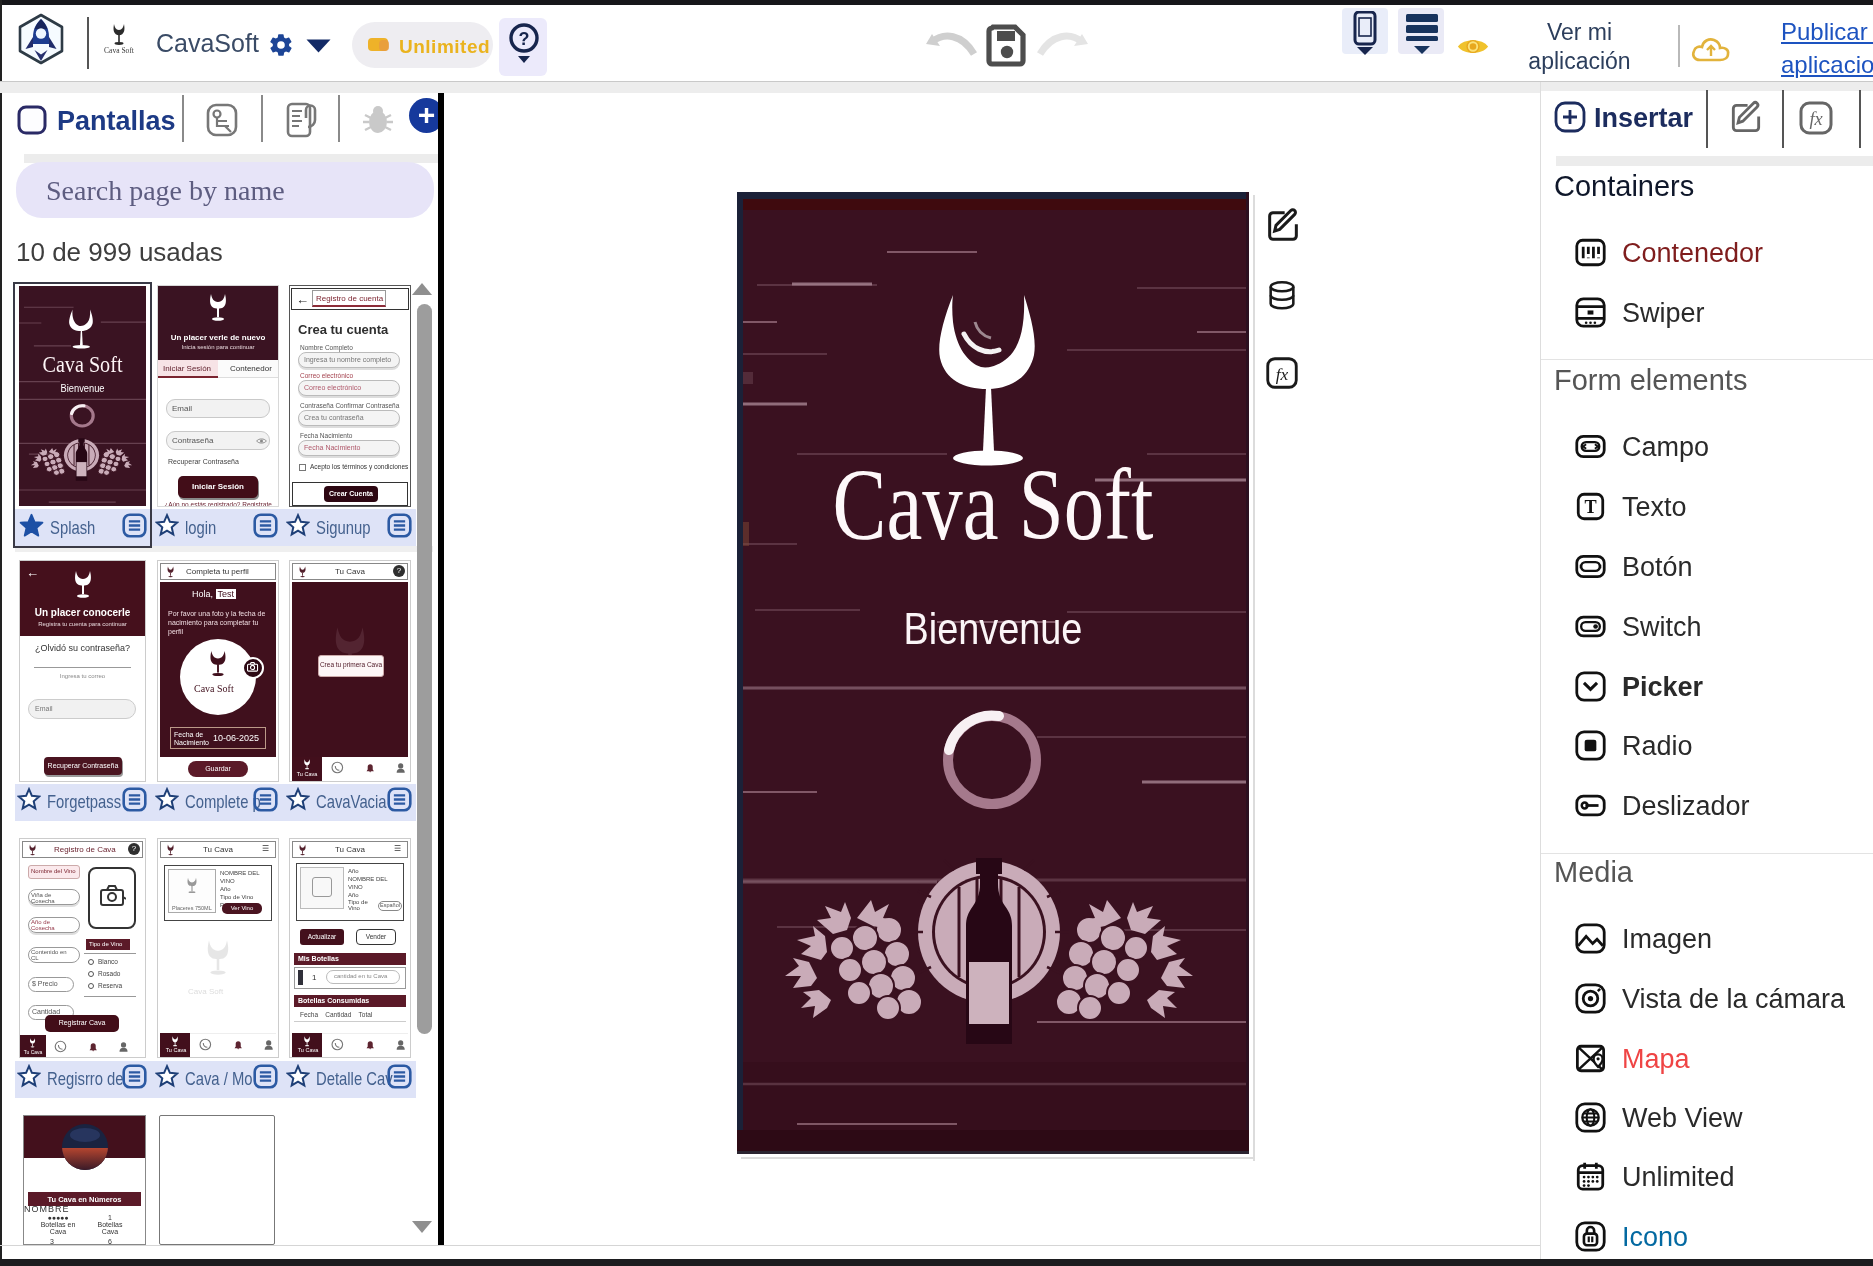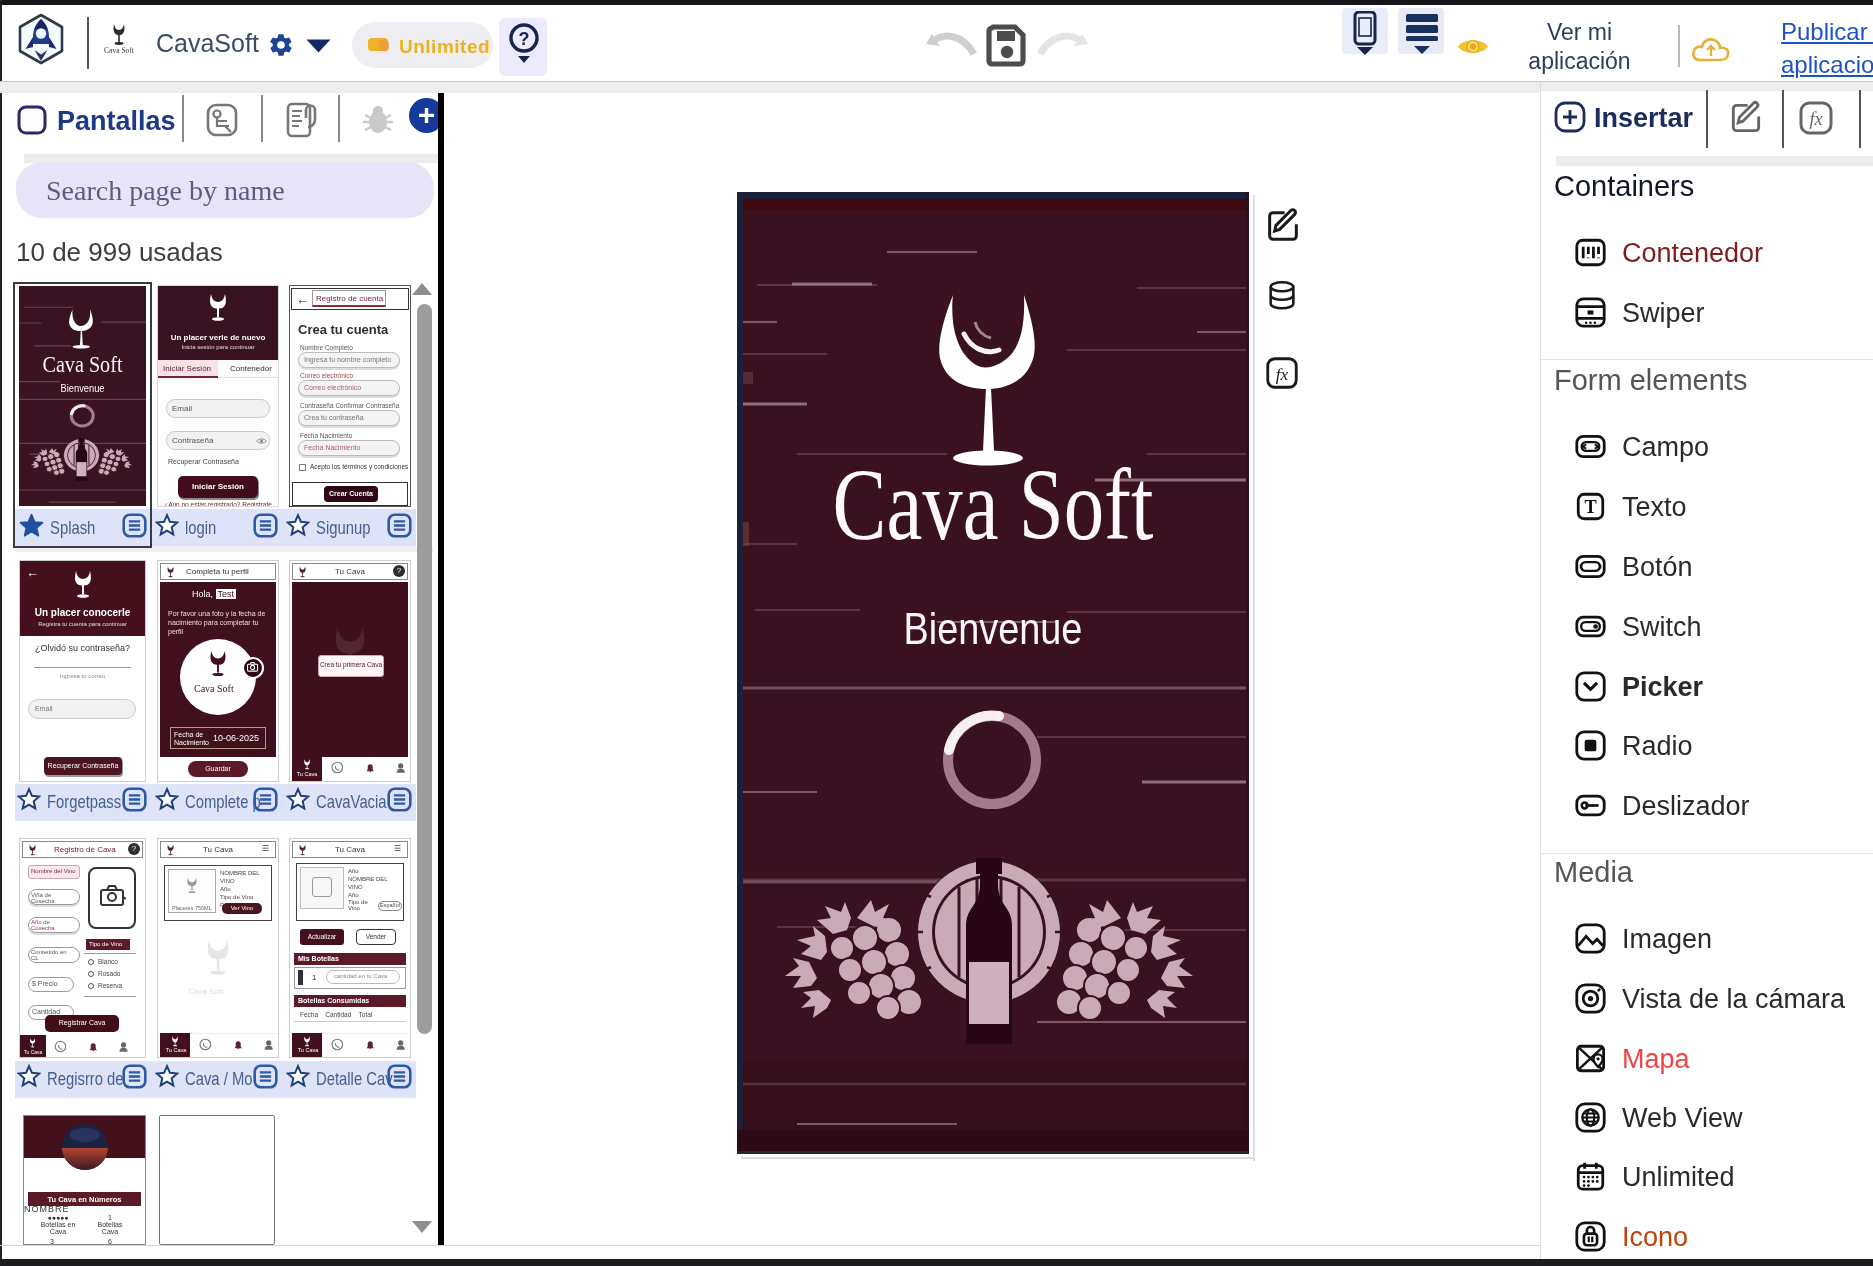--- a/index.html
+++ b/index.html
@@ -881,18 +881,18 @@
           <circle cx="10.6" cy="18.2" r="0.95"></circle>
       </g>
     </svg>
     <div class="abs" style="left:81px;top:1080px;font-size:27px;color:#2a2a2a;">Unlimited</div>
     <svg class="abs" style="left:32px;top:1137px;" width="35" height="35" viewBox="0 0 24 24">
       <rect x="2.6" y="2.6" width="18.8" height="18.8" rx="5.5" fill="none" stroke="#111" stroke-width="1.9"></rect>
       <rect x="7.5" y="10" width="9" height="8" rx="2" fill="none" stroke="#111" stroke-width="1.8"></rect>
       <path d="M9.5 10 v-2 a2.5 2.5 0 0 1 5 0 v2" fill="none" stroke="#111" stroke-width="1.8"></path>
       <path d="M10.8 12 v4 M13.2 12 v4" stroke="#111" stroke-width="1.5"></path>
     </svg>
-    <div class="abs" style="left:81px;top:1140px;font-size:27px;color:#c2410c;">Icono</div>
+    <div class="abs" style="left:81px;top:1140px;font-size:27px;color:#0369a1;">Icono</div>
   </div>
 
   <div class="abs" style="left:0;top:1245px;width:1540px;height:1px;background:#d5d5d5;"></div>
   <div class="abs" style="left:0;top:1259px;width:1873px;height:7px;background:#1d1d1f;"></div>
 </div>
 
 </body></html>

